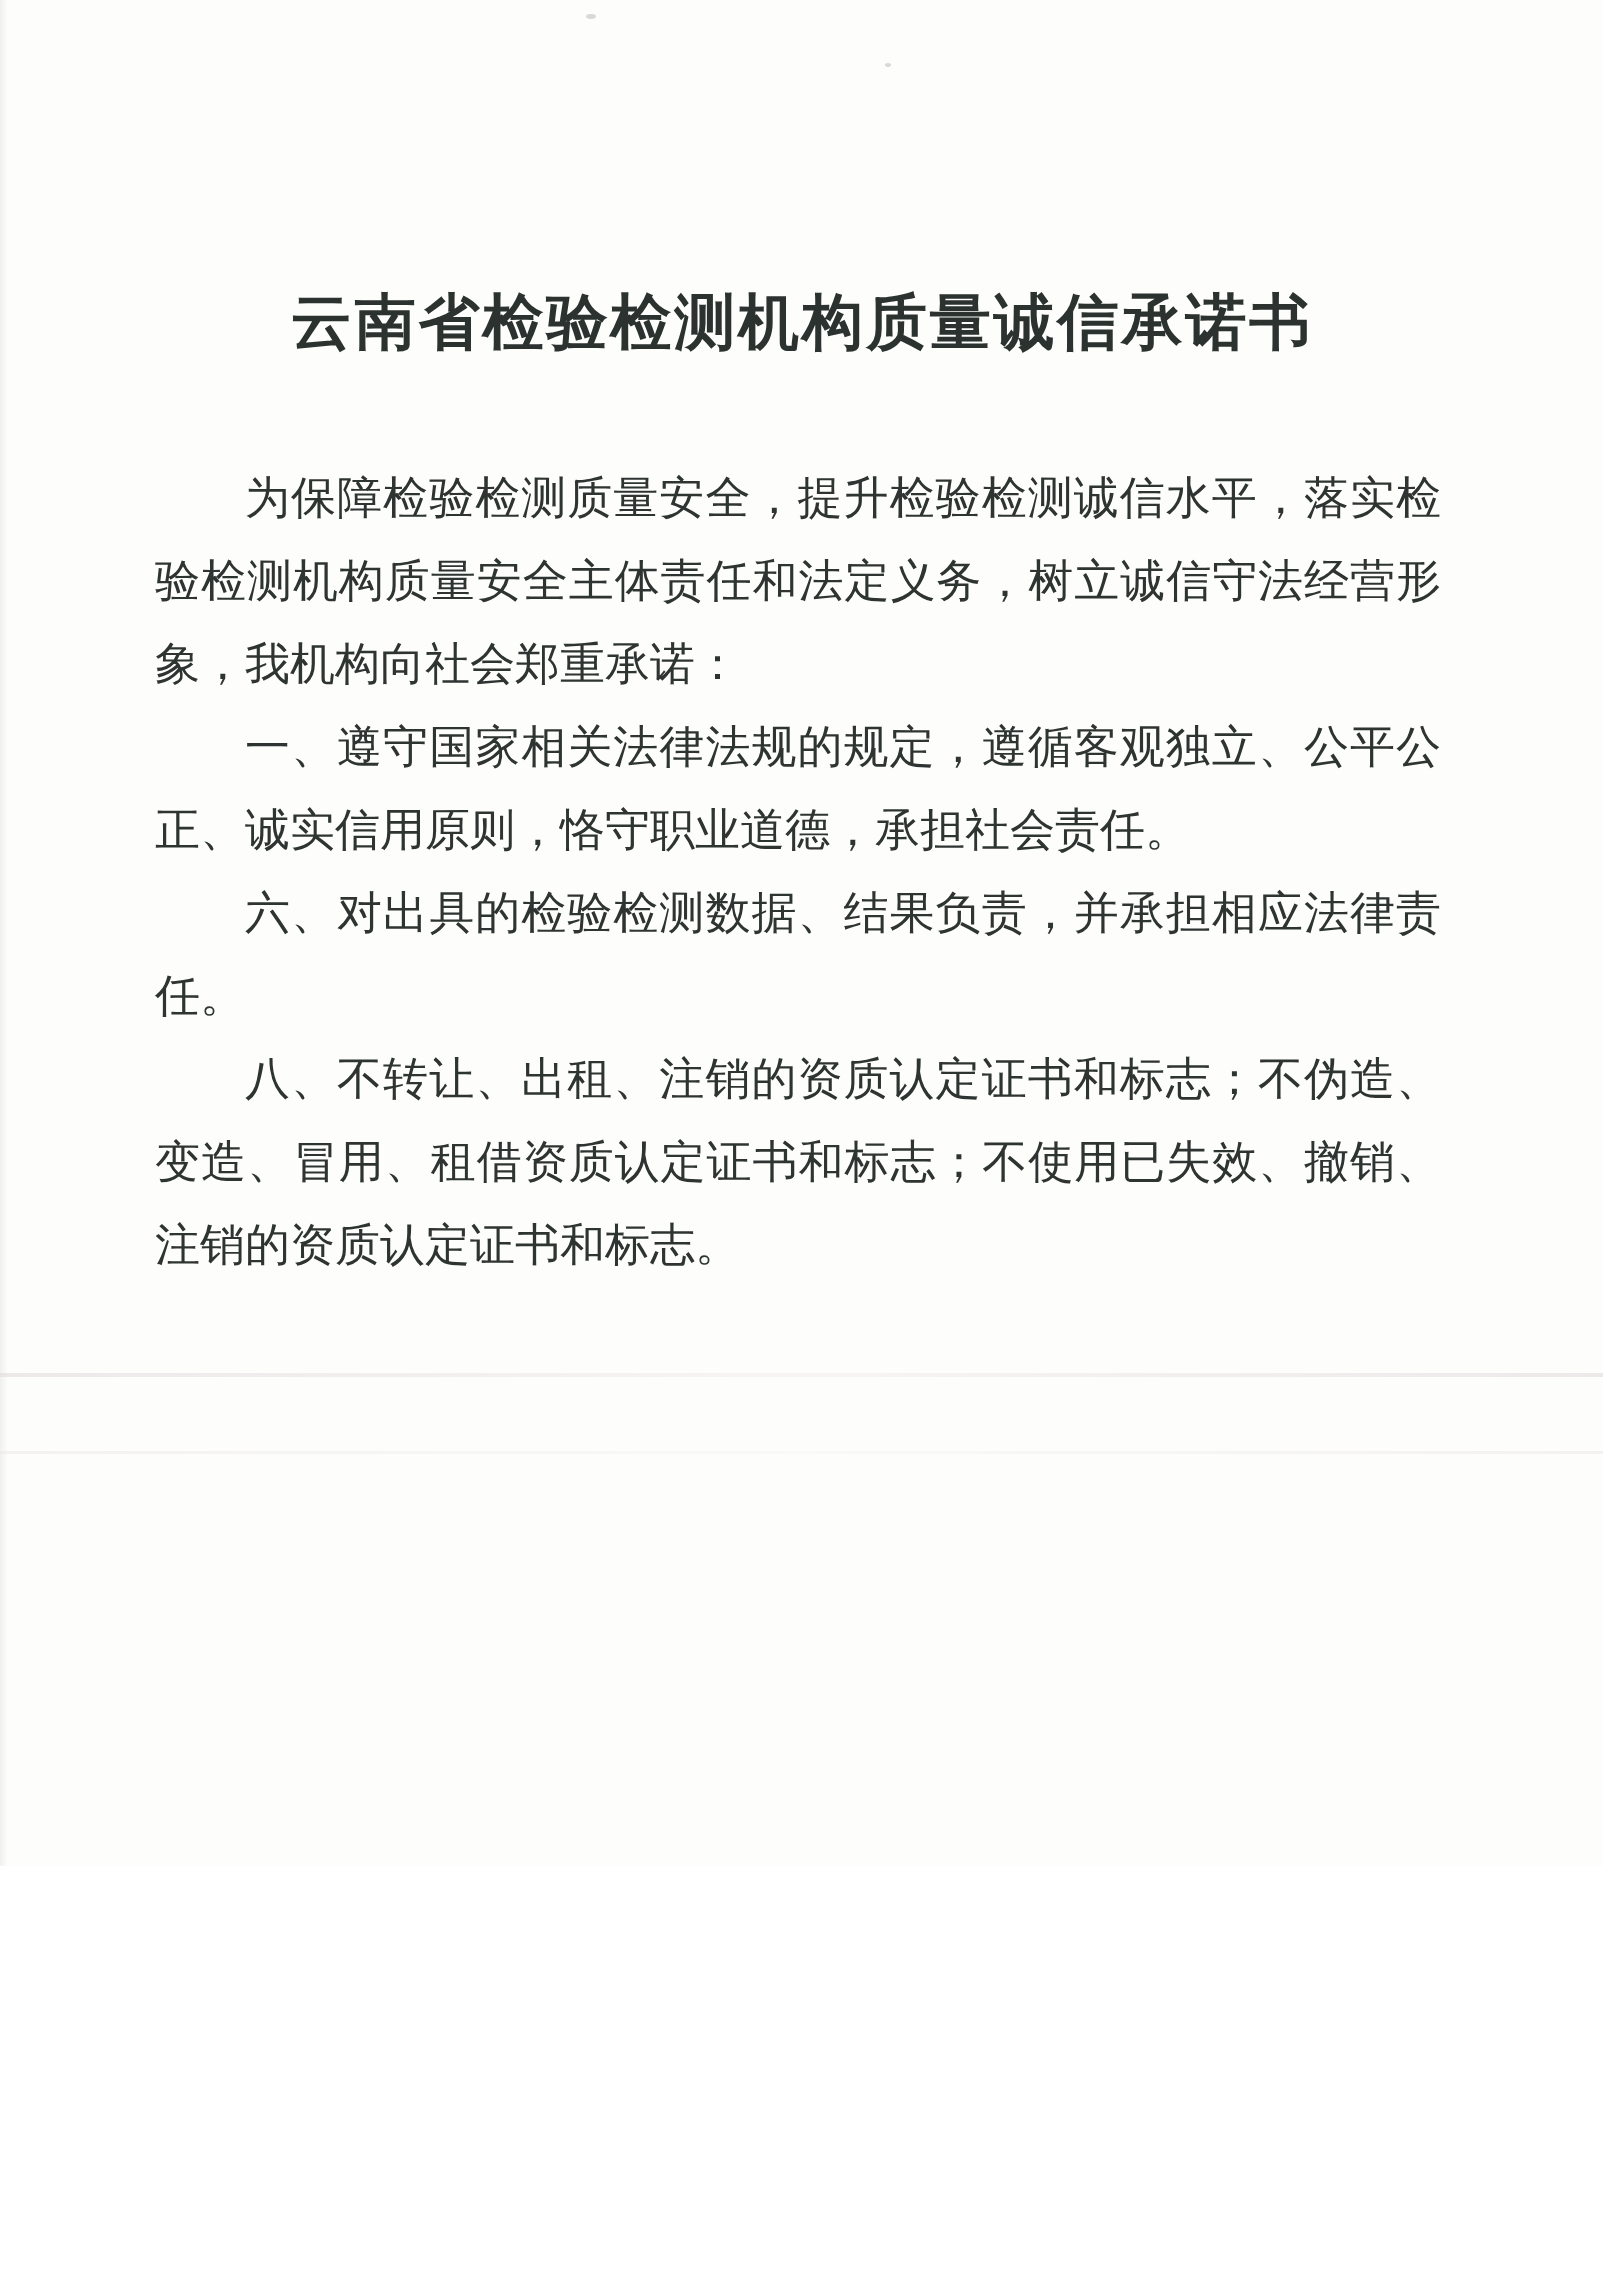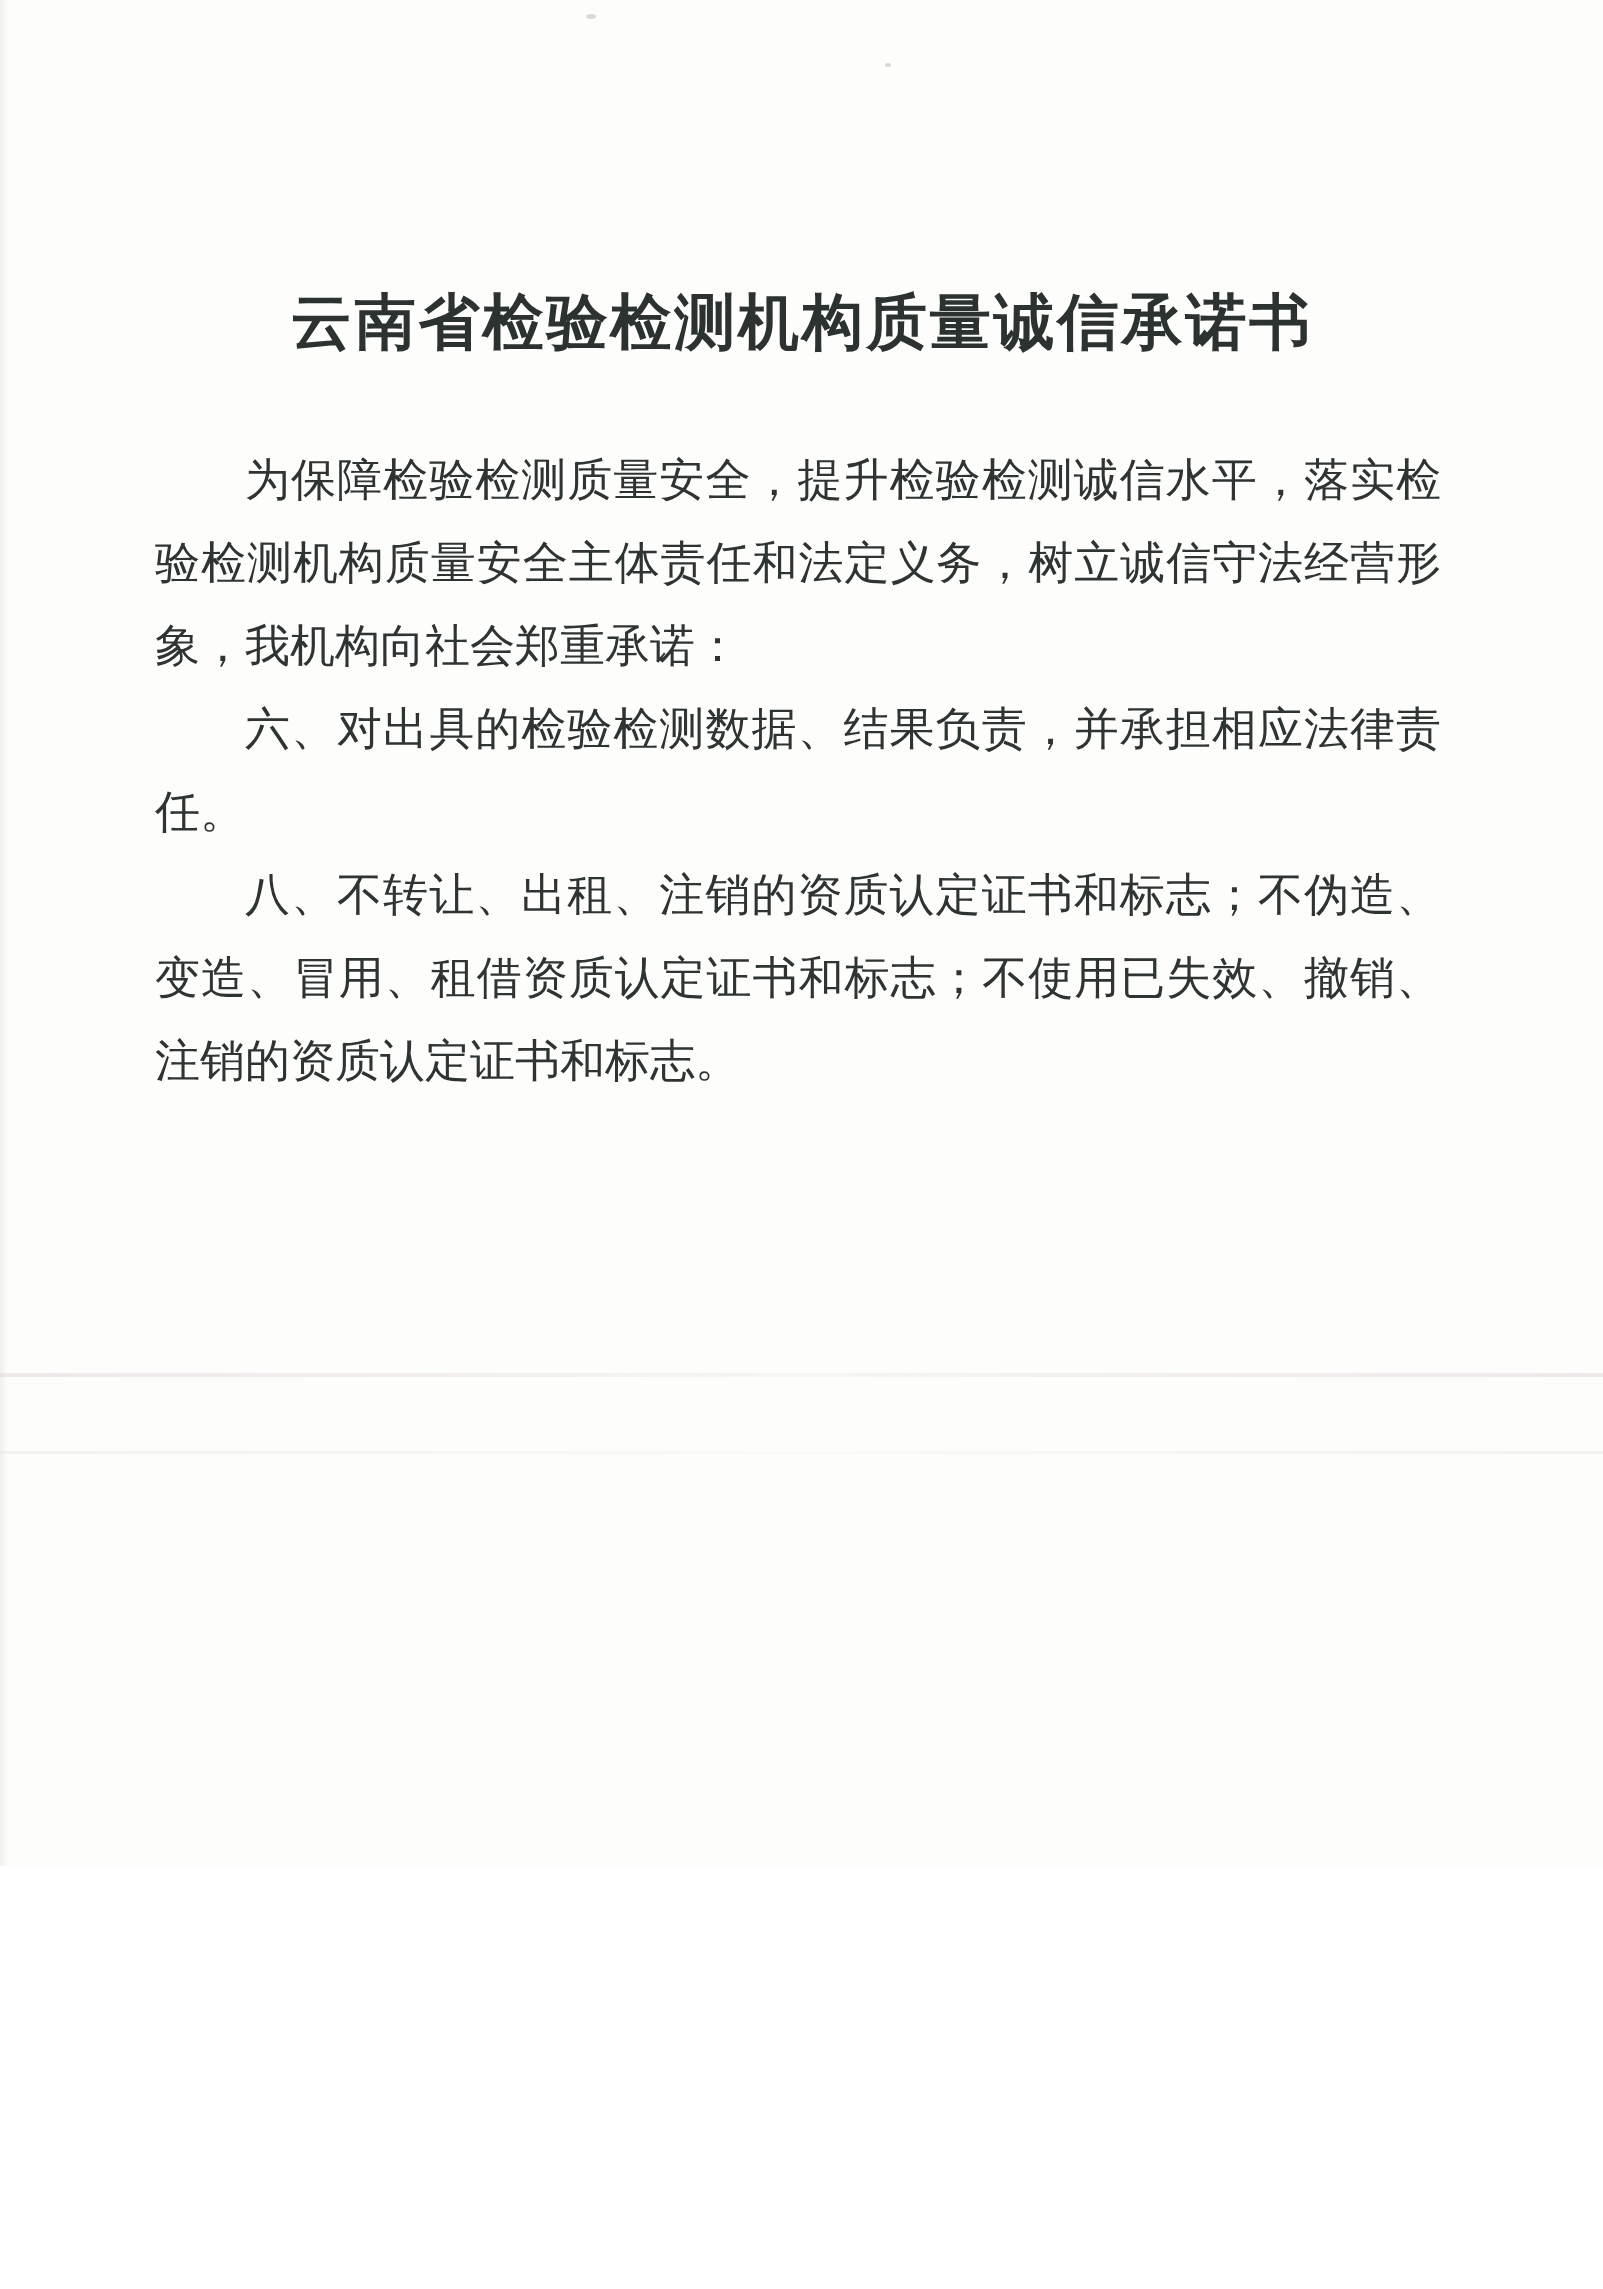--- a/index.html
+++ b/index.html
@@ -33,21 +33,21 @@
     margin: 0;
     text-align: center;
     font-size: 61px;
     font-weight: 600;
     letter-spacing: 2.9px;
     color: #2b322f;
     white-space: nowrap;
   }
   .doc-body {
     position: absolute;
-    top: 438px;
+    top: 456px;
     left: 155px;
     width: 1286px;
     font-size: 45px;
     line-height: 83px;
     text-align: justify;
     color: #2e3432;
   }
   .para {
     margin: 0;
     padding: 0;
@@ -91,20 +91,21 @@
 </style>
 </head>
 <body>
 
 <div class="page">
 
   <h1 class="doc-title">云南省检验检测机构质量诚信承诺书</h1>
 
   <div class="doc-body">
     <p class="para">为保障检验检测质量安全，提升检验检测诚信水平，落实检验检测机构质量安全主体责任和法定义务，树立诚信守法经营形象，我机构向社会郑重承诺：</p>
+    <p class="para">一、遵守国家相关法律法规的规定，遵循客观独立、公平公正、诚实信用原则，恪守职业道德，承担社会责任。</p>
     <p class="para">六、对出具的检验检测数据、结果负责，并承担相应法律责任。</p>
     <p class="para">八、不转让、出租、注销的资质认定证书和标志；不伪造、变造、冒用、租借资质认定证书和标志；不使用已失效、撤销、注销的资质认定证书和标志。</p>
   </div>
 
   <div class="scan-line a1"></div>
   <div class="scan-line a2"></div>
   <div class="speck s1"></div>
   <div class="speck s2"></div>
 
   <div class="page-number">— 1—</div>

